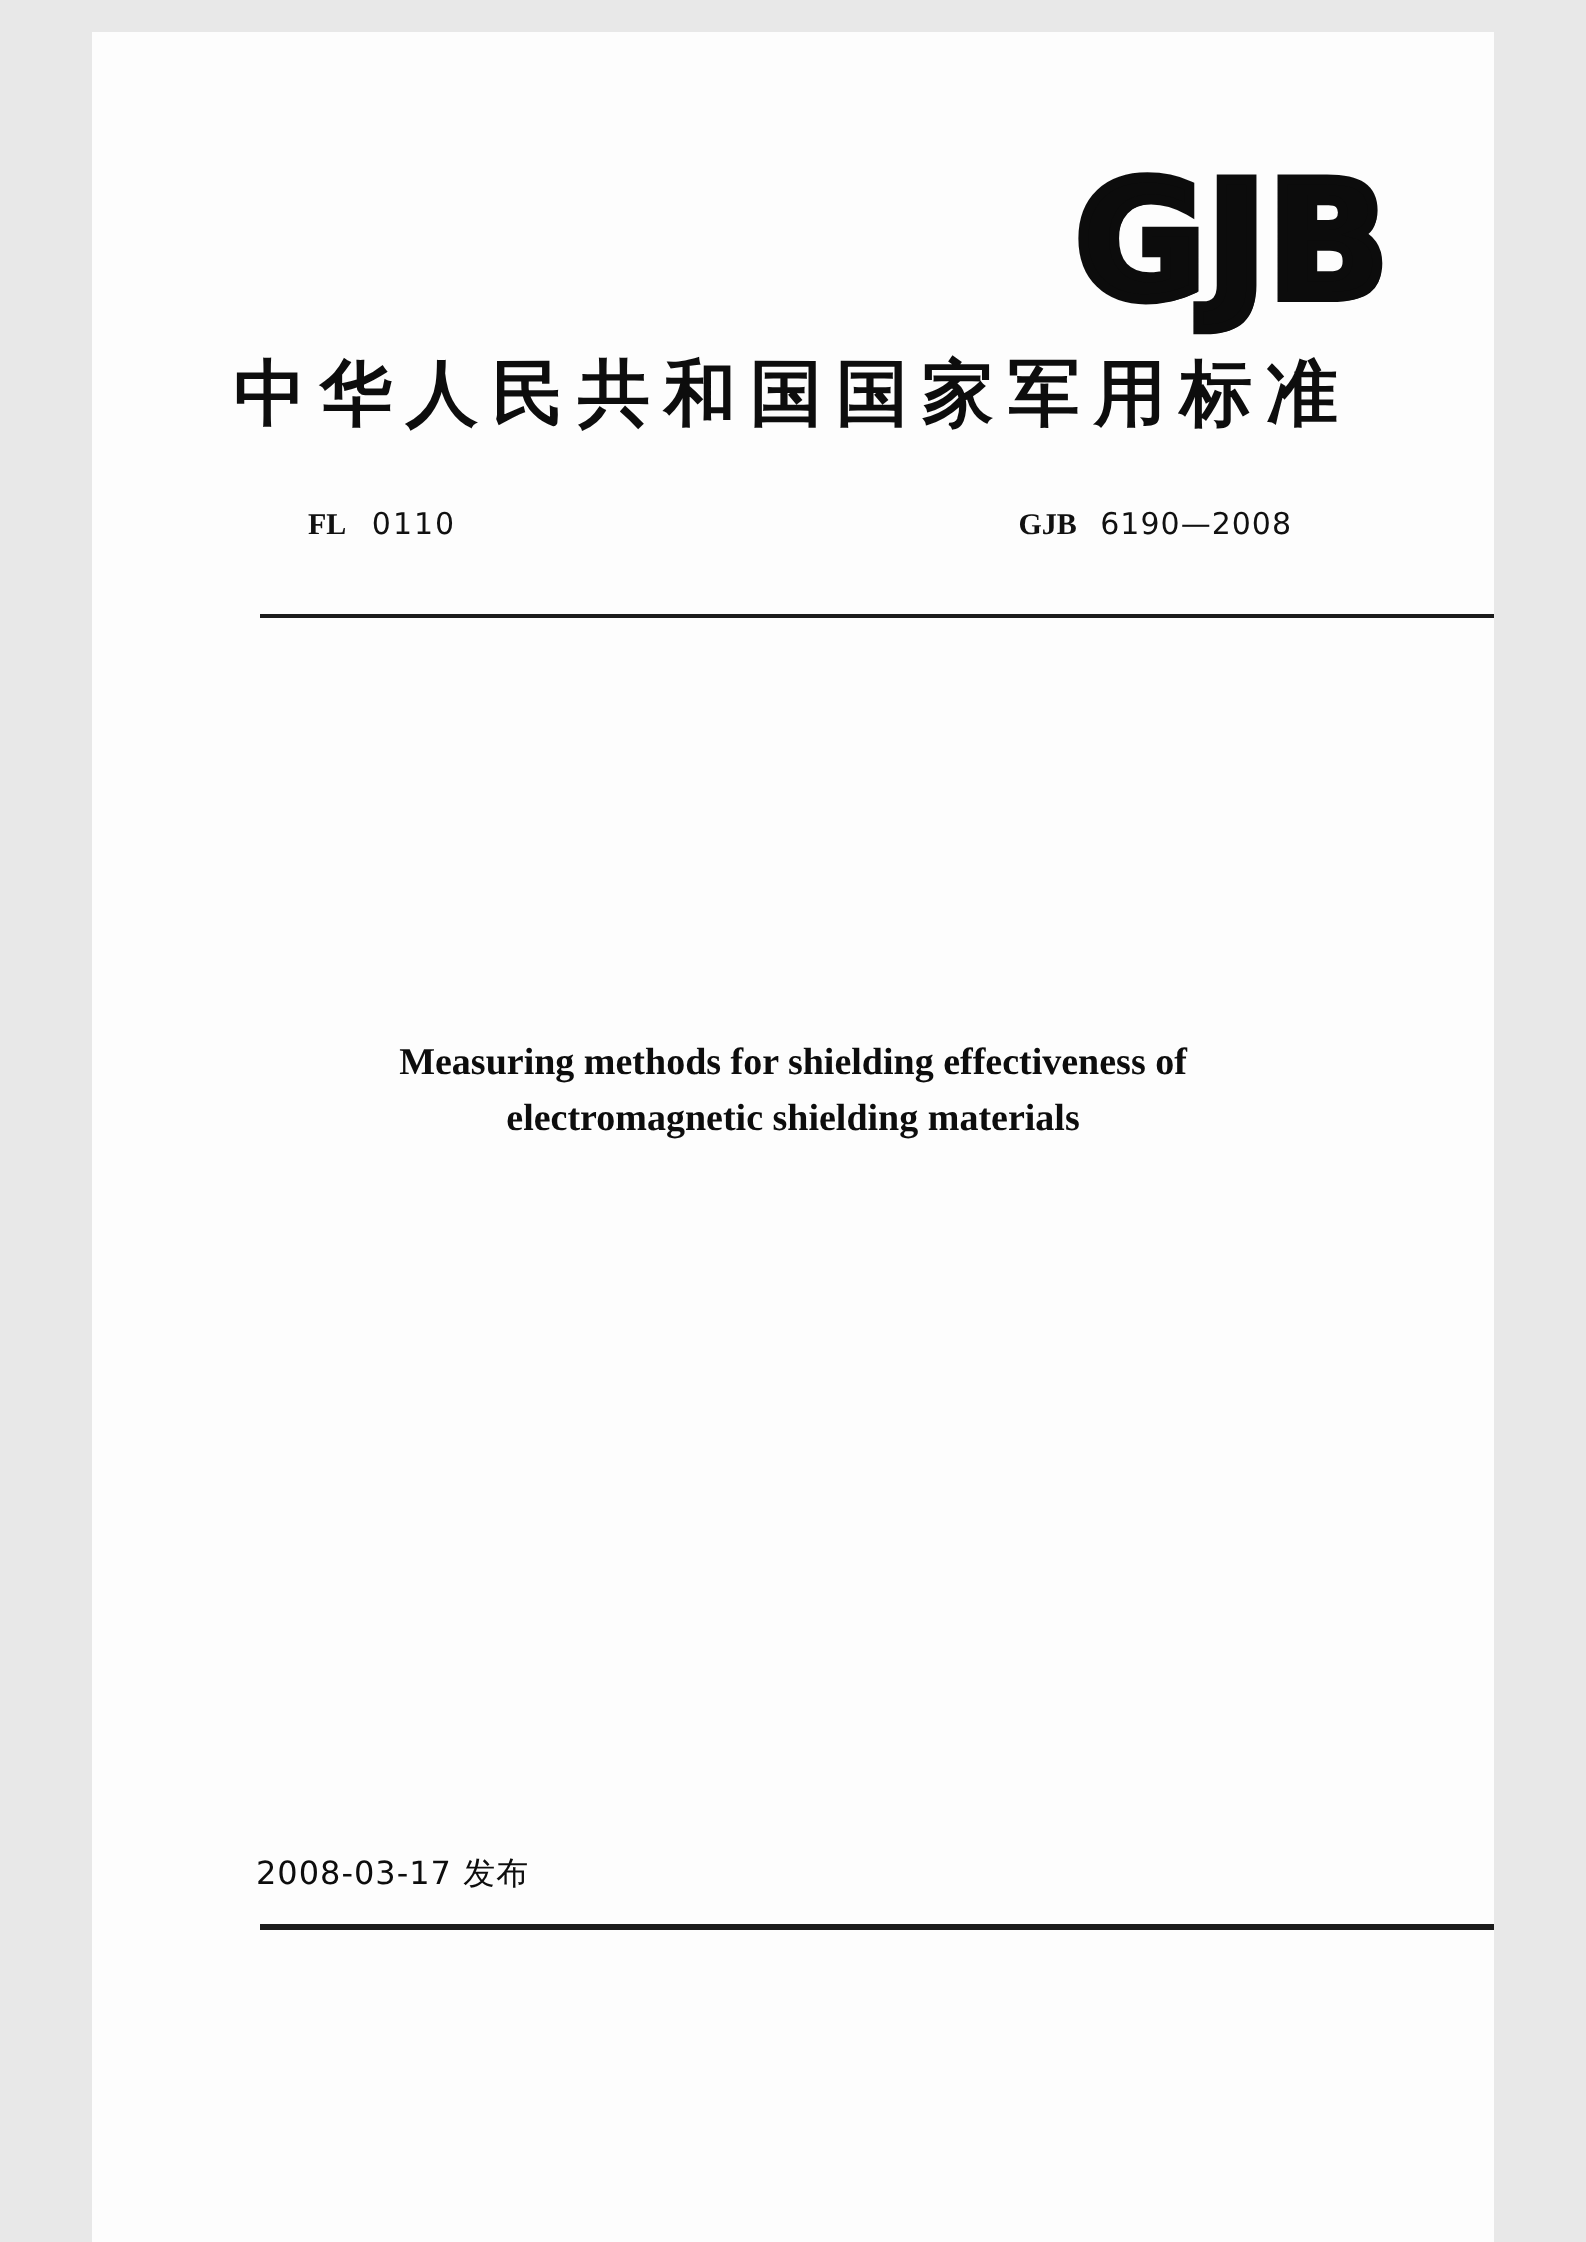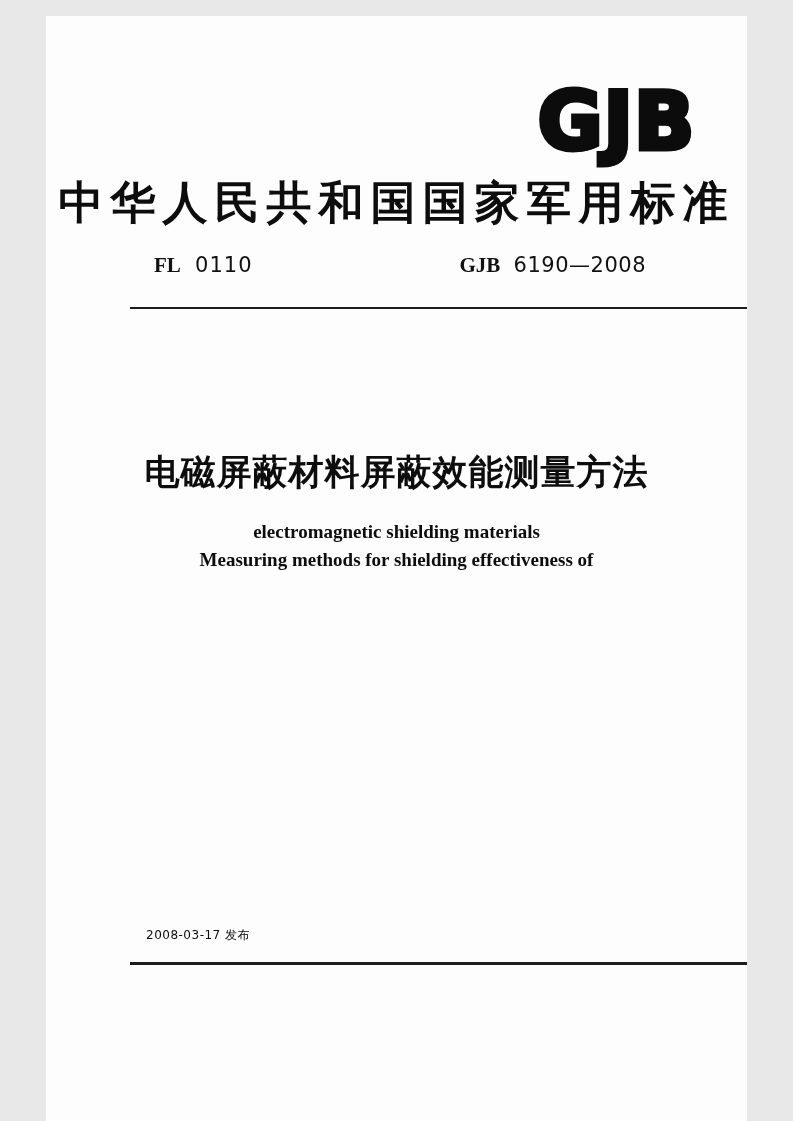--- a/index.html
+++ b/index.html
@@ -37,32 +37,32 @@
     transform: scaleY(1.02);
   }
   .std-heading {
     position: absolute;
     left: 0;
     top: 157px;
     width: 100%;
     text-align: center;
     font-family: "Liberation Serif", "DejaVu Serif", serif;
     font-weight: bold;
-    font-size: 45px;
+    font-size: 36px;
     letter-spacing: 7px;
     white-space: nowrap;
     color: #0d0d0d;
   }
   .class-row {
     position: absolute;
     left: 88px;
     right: 84px;
     top: 237px;
     height: 28px;
-    font-size: 21px;
+    font-size: 15px;
   }
   .fl-group {
     position: absolute;
     left: 20px;
     top: 0;
     font-weight: bold;
   }
   .fl-prefix { font-family: "Liberation Serif", serif; font-weight: bold; }
   .fl-number { font-family: "DejaVu Sans", sans-serif; font-weight: normal; margin-left: 9px; letter-spacing: 1px; }
   .code-group {
@@ -101,26 +101,26 @@
     width: 100%;
     text-align: center;
     font-family: "Liberation Serif", "DejaVu Serif", serif;
     font-weight: bold;
     font-size: 19px;
     line-height: 28px;
     color: #0d0d0d;
   }
   .dates-row {
     position: absolute;
-    left: 100px;
+    left: 82px;
     right: 84px;
     top: 911px;
     height: 26px;
     font-family: "DejaVu Sans", "Liberation Sans", sans-serif;
-    font-size: 12px;
+    font-size: 16px;
     letter-spacing: 0.5px;
     color: #0d0d0d;
   }
   .date-issue { position: absolute; left: 0; top: 0; }
   .date-implement { position: absolute; right: 0; top: 0; }
   .rule-bottom {
     position: absolute;
     left: 84px;
     top: 946px;
     width: 628px;
@@ -155,25 +155,24 @@
       <span class="fl-number">0110</span>
     </span>
     <span class="code-group">
       <span class="code-prefix">GJB</span>
       <span class="code-number">6190—2008</span>
     </span>
   </div>
 
   <div class="rule-top"></div>
 
-  <div class="title-zh">电磁屏蔽材料屏蔽效能测量方法</div>
 
   <div class="title-en">
+    <div>Measuring methods for shielding effectiveness of</div>
     <div>electromagnetic shielding materials</div>
-    <div>Measuring methods for shielding effectiveness of</div>
   </div>
 
   <div class="dates-row">
     <span class="date-issue">2008-03-17 发布</span>
   </div>
 
   <div class="rule-bottom"></div>
 
 
 </div>

